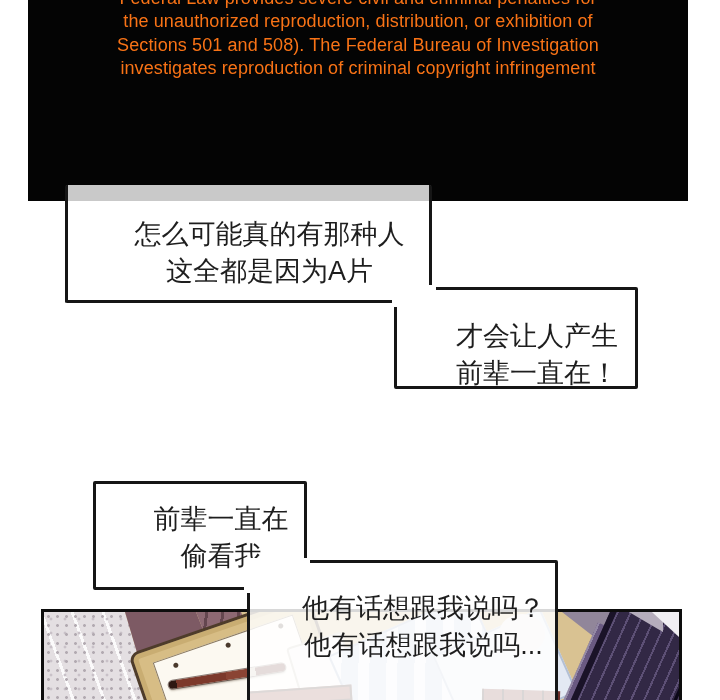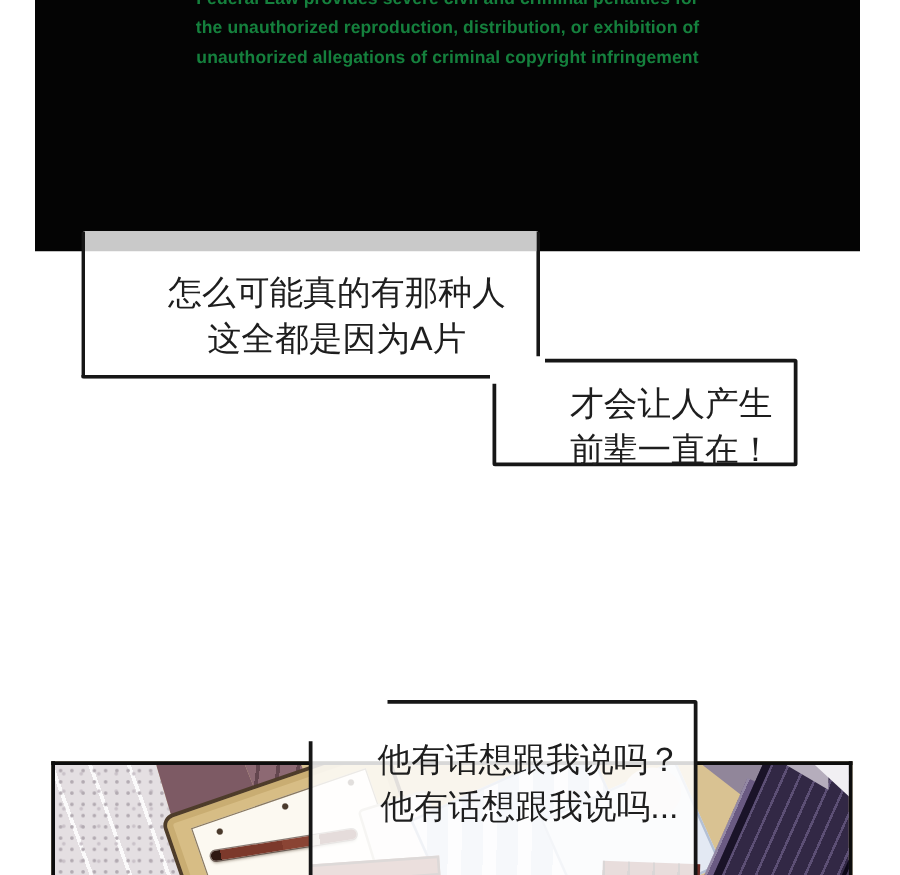--- a/index.html
+++ b/index.html
@@ -3,31 +3,31 @@
 <meta charset="utf-8">
 <style>
   html,body{margin:0;padding:0;background:#ffffff;}
   #stage{position:relative;width:720px;height:700px;background:#ffffff;overflow:hidden;
          font-family:"Liberation Sans", sans-serif;}
   #stage *{box-sizing:border-box;}
 
   
   .warning-box{position:absolute;left:28px;top:0;width:660px;height:201px;background:#040404;z-index:1;overflow:hidden;}
   .warning-text{position:absolute;left:30px;right:30px;top:-13px;text-align:center;}
-  .warning-line{font-size:14px;line-height:23.4px;font-weight:bold;color:#15803d;letter-spacing:0.1px;white-space:nowrap;}
+  .warning-line{font-size:18px;line-height:23.4px;font-weight:normal;color:#f97316;letter-spacing:0.1px;white-space:nowrap;}
 
   
   .bubble{position:absolute;background:#ffffff;border:3px solid #161616;border-radius:2px;text-align:center;}
   .bubble-line{font-size:27px;line-height:37px;font-weight:500;color:#1e1e1e;white-space:nowrap;margin-left:42px;}
 
   .bubble1{left:65px;top:185px;width:367px;height:118px;border-top:none;z-index:2;padding-top:0;}
   .bubble1 .gray-strip{width:100%;height:16px;background:#c9c9c9;}
   .bubble1 .bubble-text{padding-top:15px;}
 
-  .bubble2{left:394px;top:287px;width:244px;height:86px;z-index:2;padding-top:15px;}
+  .bubble2{left:394px;top:287px;width:244px;height:102px;z-index:2;padding-top:28px;}
   .patchA{position:absolute;left:392px;top:285px;width:44px;height:22px;background:#ffffff;z-index:3;}
 
   .bubble4{left:247px;top:560px;width:311px;height:154px;background:rgba(255,255,255,0.84);z-index:3;padding-top:27px;}
   .bubble3{left:93px;top:481px;width:214px;height:109px;z-index:4;padding-top:17px;}
   .patchB{position:absolute;left:244px;top:558px;width:66px;height:35px;background:#ffffff;z-index:5;}
 
   
   .panel{position:absolute;left:41px;top:609px;width:641px;height:91px;background:#d9c292;
          border:3px solid #0d0d0d;border-bottom:none;overflow:hidden;z-index:1;}
   .panel>div{position:absolute;}
@@ -80,21 +80,22 @@
 </style>
 </head>
 <body>
 
 <div id="stage">
 
   <div class="warning-box">
     <div class="warning-text">
       <div class="warning-line">Federal Law provides severe civil and criminal penalties for</div>
       <div class="warning-line">the unauthorized reproduction, distribution, or exhibition of</div>
-      <div class="warning-line">unauthorized allegations of criminal copyright infringement</div>
+      <div class="warning-line">Sections 501 and 508).  The Federal Bureau of Investigation</div>
+      <div class="warning-line">investigates reproduction of criminal copyright infringement</div>
     </div>
   </div>
 
   <div class="panel">
     <div class="floor"></div>
     <div class="band1"></div>
     <div class="band2"></div>
     <div class="clipboard"></div>
     <div class="paper"></div>
     <div class="pen"></div>
@@ -124,15 +125,19 @@
     <div class="bubble-line">才会让人产生</div>
     <div class="bubble-line">前辈一直在！</div>
   </div>
   <div class="patchA"></div>
 
   <div class="bubble bubble4">
     <div class="bubble-line">他有话想跟我说吗？</div>
     <div class="bubble-line">他有话想跟我说吗...</div>
   </div>
 
+  <div class="bubble bubble3">
+    <div class="bubble-line">前辈一直在</div>
+    <div class="bubble-line">偷看我</div>
+  </div>
   <div class="patchB"></div>
 
 </div>
 
 </body></html>

